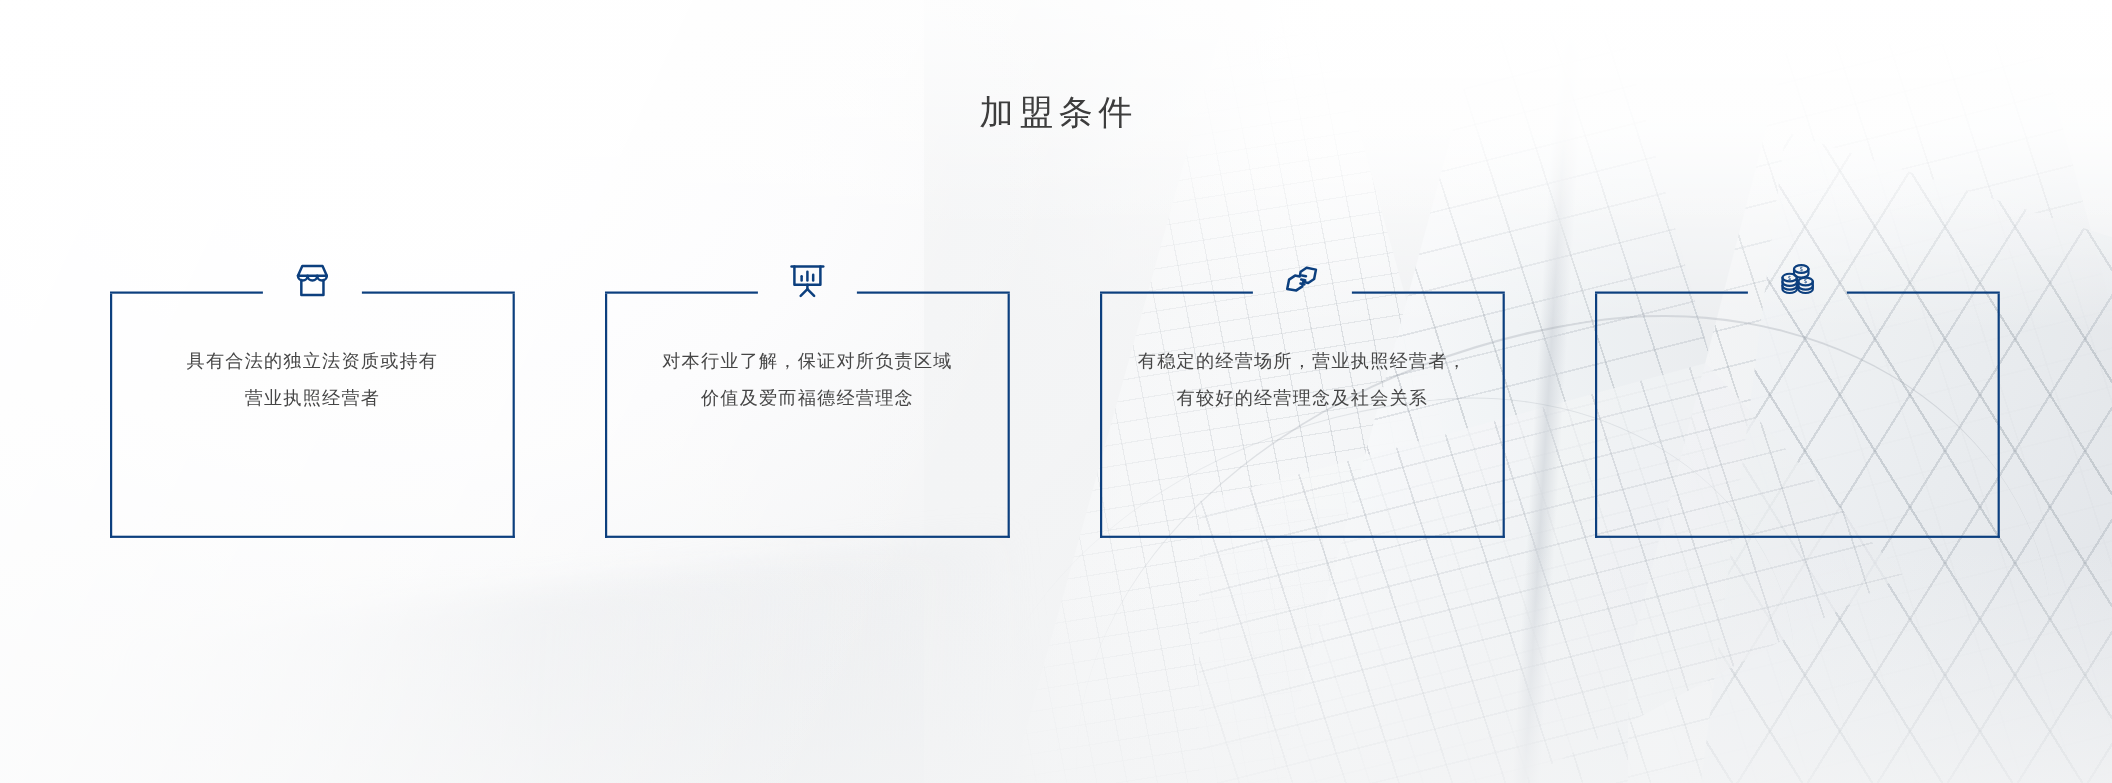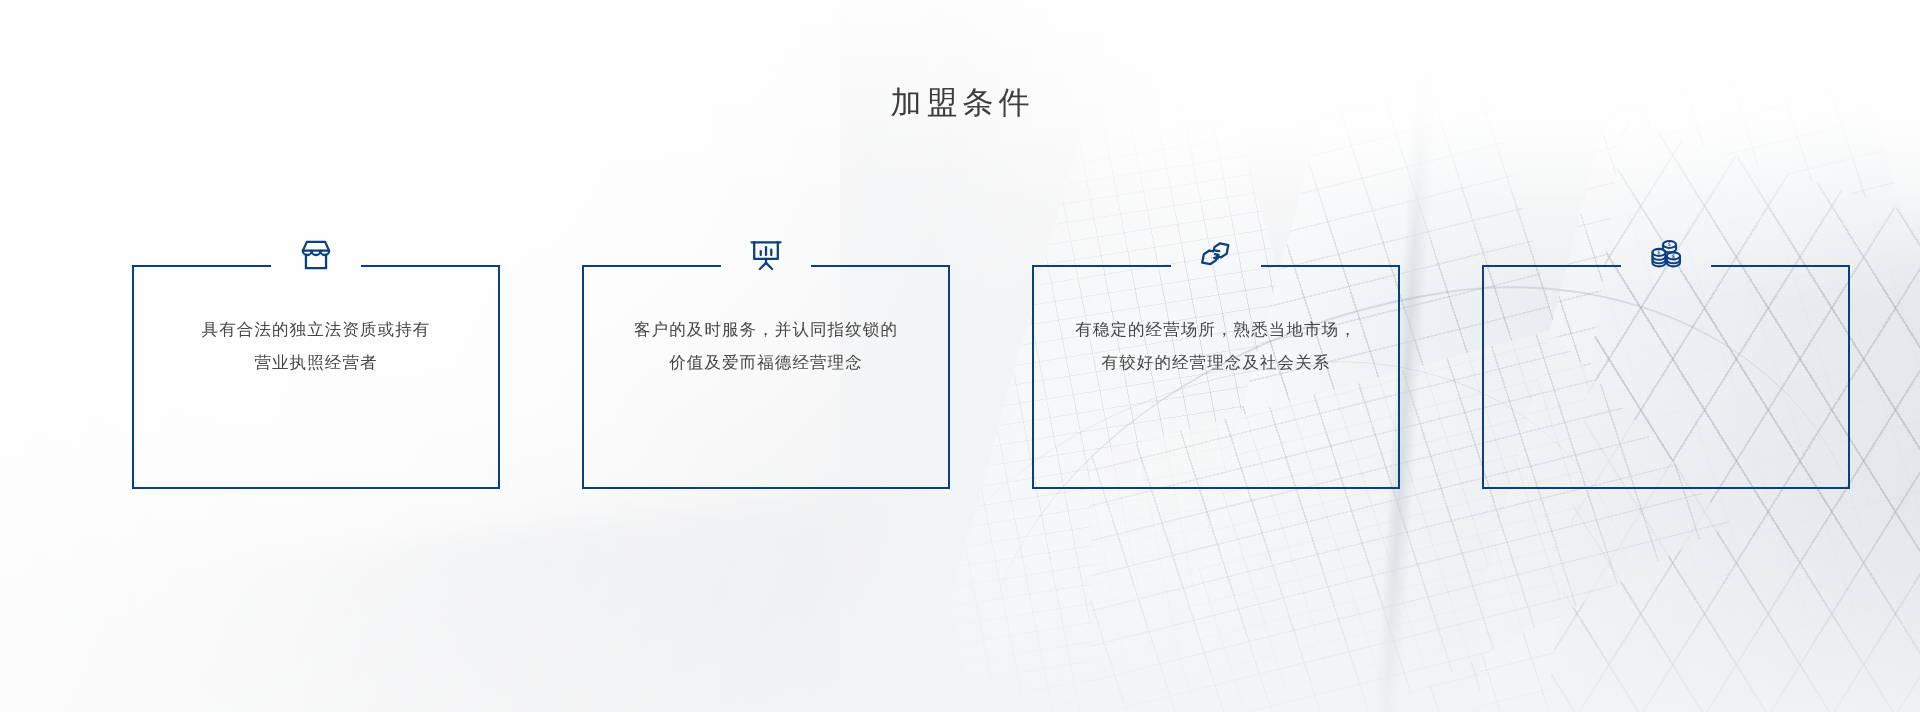--- a/index.html
+++ b/index.html
@@ -172,21 +172,20 @@
     text-indent:5px;
   }
 
   .cards {
     position:absolute;
     top:267px;
     left:100px;
     width:1718px;
     display:flex;
     justify-content:space-between;
-    margin-left:32px;
   }
 
   .card {
     position:relative;
     width:368px;
     height:222px;
     border:2px solid #0c3f7e;
     border-top:none;
   }
 
@@ -281,38 +280,38 @@
           <path d="M7.5 9.5 H40.5"></path>
           <path d="M10.5 9.5 V28.5 H37.5 V9.5"></path>
           <path d="M18 24 V19.5"></path>
           <path d="M24 24 V15"></path>
           <path d="M30 24 V18"></path>
           <path d="M24 28.5 V33"></path>
           <path d="M24 33 L17 40"></path>
           <path d="M24 33 L31 40"></path>
         </svg>
       </span>
-      <div class="text">客户的及时服务，并认同指纹锁的
+      <div class="text">对本行业了解，保证对所负责区域
 价值及爱而福德经营理念</div>
     </div>
 
     <div class="card">
       <span class="rule left"></span>
       <span class="rule right"></span>
       <span class="icon">
         <svg viewBox="0 0 48 48" fill="none" stroke="#0c3f7e" stroke-width="2.6" stroke-linecap="round" stroke-linejoin="round">
           <g transform="rotate(-34 24 24)">
             <path d="M6 22.5 L13 15.5 h7.5 l3.5 3.5 l3.5-3.5 H35 l7 7 l-7 7 h-7.5 L24 25.5 l-3.5 3.5 H13 Z"></path>
             <path d="M20.5 25.5 l3 3"></path>
             <path d="M23.5 22.5 l3 3"></path>
             <path d="M26.5 19.5 l3 3"></path>
           </g>
         </svg>
       </span>
-      <div class="text">有稳定的经营场所，熟悉当地市场，
+      <div class="text">有稳定的经营场所，营业执照经营者，
 有较好的经营理念及社会关系</div>
     </div>
 
     <div class="card">
       <span class="rule left"></span>
       <span class="rule right"></span>
       <span class="icon">
         <svg viewBox="0 0 48 48" fill="none" stroke="#0c3f7e" stroke-width="2.3" stroke-linecap="round" stroke-linejoin="round">
 
           <ellipse cx="28" cy="12" rx="7.5" ry="4"></ellipse>

